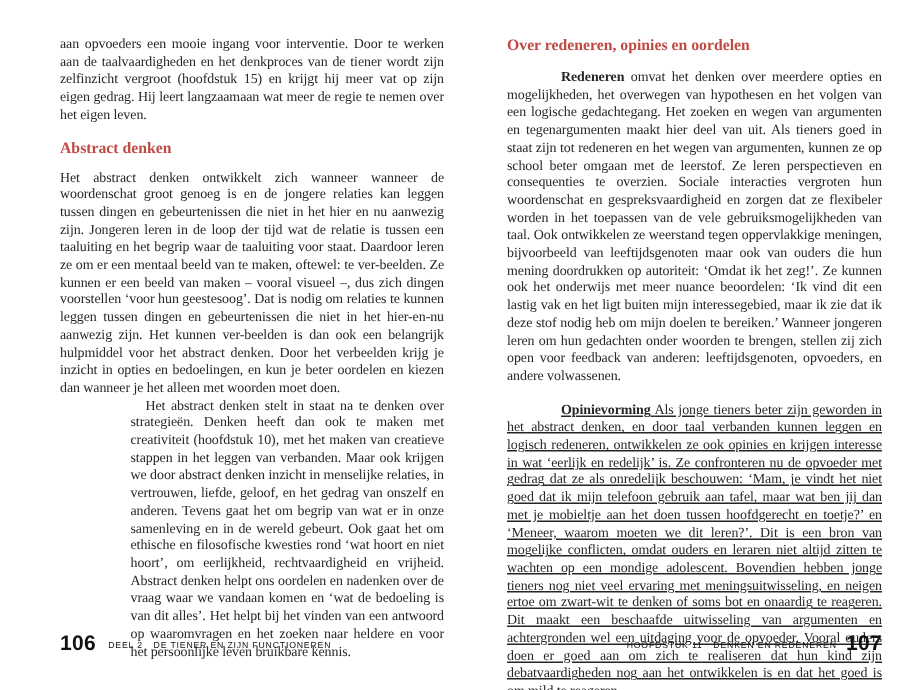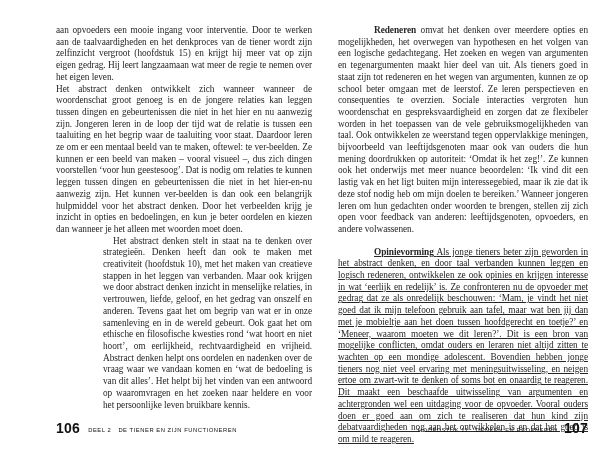--- a/index.html
+++ b/index.html
@@ -14,21 +14,21 @@
     background: #ffffff;
     overflow: hidden;
     font-family: "Liberation Serif", serif;
     color: #262626;
   }
   .page {
     position: absolute;
     top: 0;
     height: 460px;
   }
-  .page-left  { left: 56px;  width: 256px; }
+  .page-left  { left: 40px;  width: 256px; }
   .page-right { left: 338px; width: 250px; }
   .page-content {
     padding-top: 25px;
   }
   p.body {
     margin: 0;
     font-size: 9.3px;
     line-height: 11.7px;
     text-align: justify;
     letter-spacing: -0.05px;
@@ -70,32 +70,34 @@
   .footer .footlabel + .footlabel { margin-left: 5px; }
 </style>
 </head>
 <body>
 
 <div class="spread">
 
   <div class="page page-left">
     <div class="page-content">
       <p class="body">aan opvoeders een mooie ingang voor interventie. Door te werken aan de taalvaardigheden en het denkproces van de tiener wordt zijn zelfinzicht vergroot (hoofdstuk 15) en krijgt hij meer vat op zijn eigen gedrag. Hij leert langzaamaan wat meer de regie te nemen over het eigen leven.</p>
+      <h2 class="heading">Abstract denken</h2>
       <p class="body">Het abstract denken ontwikkelt zich wanneer wanneer de woordenschat groot genoeg is en de jongere relaties kan leggen tussen dingen en gebeurtenissen die niet in het hier en nu aanwezig zijn. Jongeren leren in de loop der tijd wat de relatie is tussen een taaluiting en het begrip waar de taaluiting voor staat. Daardoor leren ze om er een mentaal beeld van te maken, oftewel: te ver-beelden. Ze kunnen er een beeld van maken – vooral visueel –, dus zich dingen voorstellen ‘voor hun geestesoog’. Dat is nodig om relaties te kunnen leggen tussen dingen en gebeurtenissen die niet in het hier-en-nu aanwezig zijn. Het kunnen ver-beelden is dan ook een belangrijk hulpmiddel voor het abstract denken. Door het verbeelden krijg je inzicht in opties en bedoelingen, en kun je beter oordelen en kiezen dan wanneer je het alleen met woorden moet doen.</p>
       <p class="body indent">Het abstract denken stelt in staat na te denken over strategieën. Denken heeft dan ook te maken met creativiteit (hoofdstuk 10), met het maken van creatieve stappen in het leggen van verbanden. Maar ook krijgen we door abstract denken inzicht in menselijke relaties, in vertrouwen, liefde, geloof, en het gedrag van onszelf en anderen. Tevens gaat het om begrip van wat er in onze samenleving en in de wereld gebeurt. Ook gaat het om ethische en filosofische kwesties rond ‘wat hoort en niet hoort’, om eerlijkheid, rechtvaardigheid en vrijheid. Abstract denken helpt ons oordelen en nadenken over de vraag waar we vandaan komen en ‘wat de bedoeling is van dit alles’. Het helpt bij het vinden van een antwoord op waaromvragen en het zoeken naar heldere en voor het persoonlijke leven bruikbare kennis.</p>
     </div>
     <div class="footer footer-left">
       <span class="pagenum">106</span>
       <span class="footlabel">DEEL 2</span>
       <span class="footlabel">DE TIENER EN ZIJN FUNCTIONEREN</span>
     </div>
   </div>
 
   <div class="page page-right">
     <div class="page-content">
+      <h2 class="heading">Over redeneren, opinies en oordelen</h2>
       <p class="body"><b>Redeneren</b> <span>omvat het denken over meerdere opties en mogelijkheden, het overwegen van hypothesen en het volgen van een logische gedachtegang. Het zoeken en wegen van argumenten en tegenargumenten maakt hier deel van uit. Als tieners goed in staat zijn tot redeneren en het wegen van argumenten, kunnen ze op school beter omgaan met de leerstof. Ze leren perspectieven en consequenties te overzien. Sociale interacties vergroten hun woordenschat en gespreksvaardigheid en zorgen dat ze flexibeler worden in het toepassen van de vele gebruiksmogelijkheden van taal. Ook ontwikkelen ze weerstand tegen oppervlakkige meningen, bijvoorbeeld van leeftijdsgenoten maar ook van ouders die hun mening doordrukken op autoriteit: ‘Omdat ik het zeg!’. Ze kunnen ook het onderwijs met meer nuance beoordelen: ‘Ik vind dit een lastig vak en het ligt buiten mijn interessegebied, maar ik zie dat ik deze stof nodig heb om mijn doelen te bereiken.’ Wanneer jongeren leren om hun gedachten onder woorden te brengen, stellen zij zich open voor feedback van anderen: leeftijdsgenoten, opvoeders, en andere volwassenen.</span></p>
       <p class="body spaced"><b>Opinievorming</b> <span>Als jonge tieners beter zijn geworden in het abstract denken, en door taal verbanden kunnen leggen en logisch redeneren, ontwikkelen ze ook opinies en krijgen interesse in wat ‘eerlijk en redelijk’ is. Ze confronteren nu de opvoeder met gedrag dat ze als onredelijk beschouwen: ‘Mam, je vindt het niet goed dat ik mijn telefoon gebruik aan tafel, maar wat ben jij dan met je mobieltje aan het doen tussen hoofdgerecht en toetje?’ en ‘Meneer, waarom moeten we dit leren?’. Dit is een bron van mogelijke conflicten, omdat ouders en leraren niet altijd zitten te wachten op een mondige adolescent. Bovendien hebben jonge tieners nog niet veel ervaring met meningsuitwisseling, en neigen ertoe om zwart-wit te denken of soms bot en onaardig te reageren. Dit maakt een beschaafde uitwisseling van argumenten en achtergronden wel een uitdaging voor de opvoeder. Vooral ouders doen er goed aan om zich te realiseren dat hun kind zijn debatvaardigheden nog aan het ontwikkelen is en dat het goed is om mild te reageren.</span></p>
     </div>
     <div class="footer footer-right">
       <span class="footlabel">HOOFDSTUK 11</span>
       <span class="footlabel">DENKEN EN REDENEREN</span>
       <span class="pagenum">107</span>
     </div>
   </div>
 

